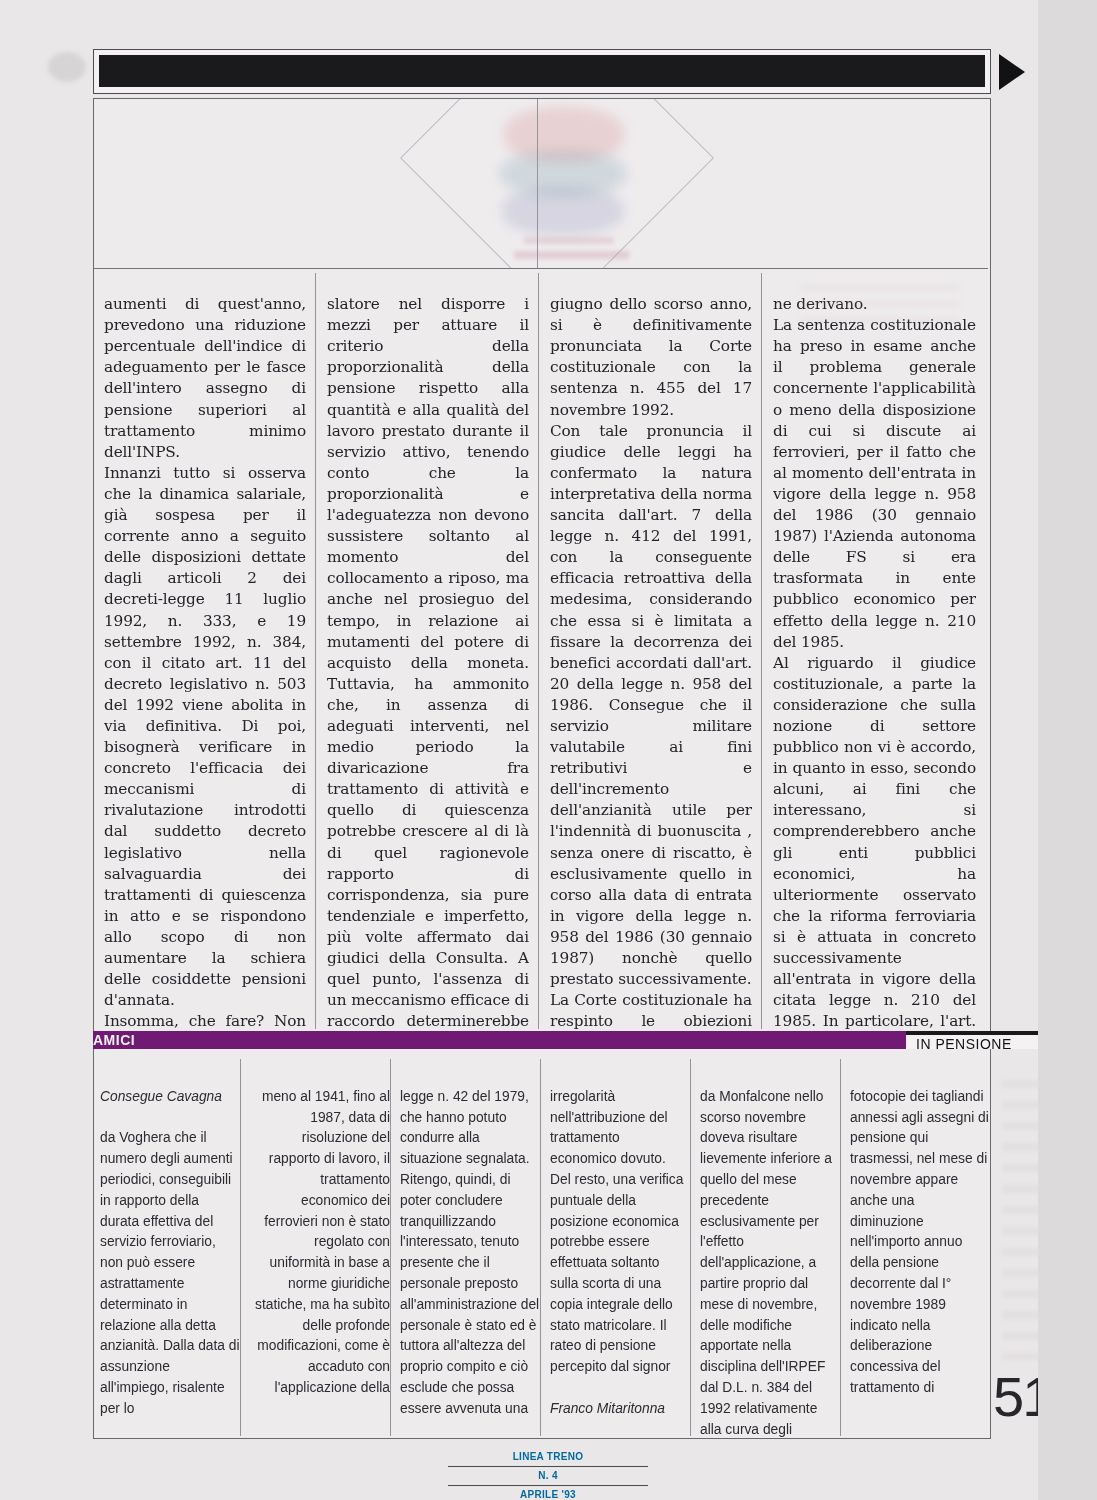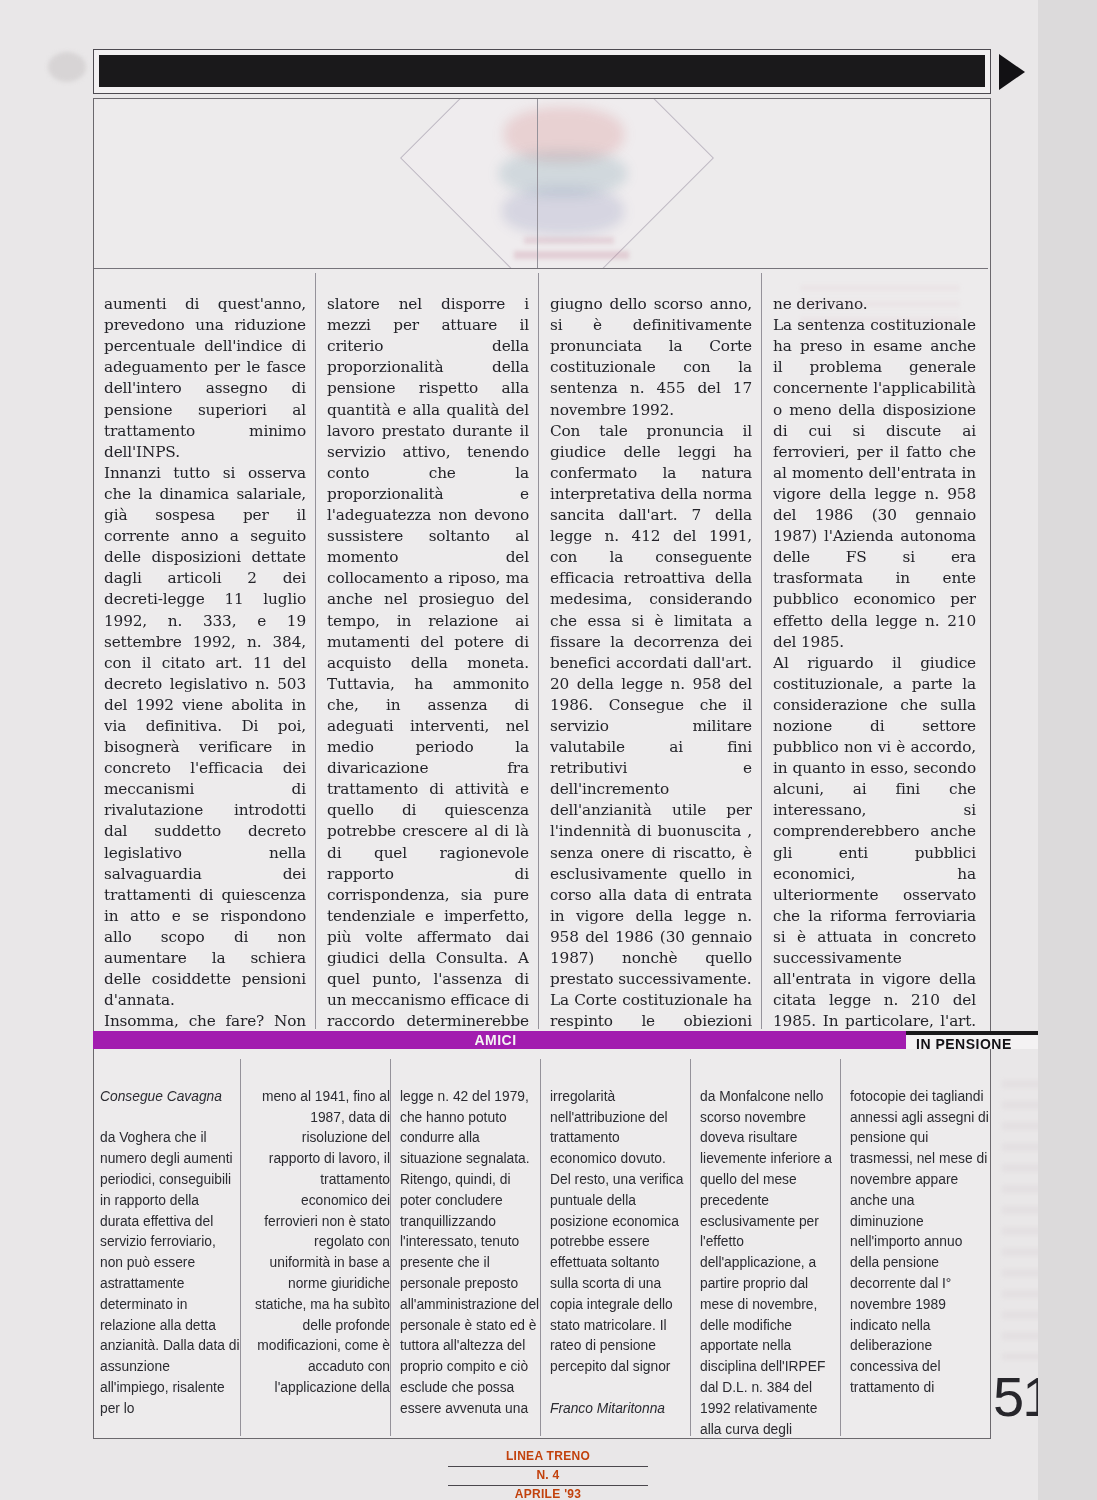--- a/index.html
+++ b/index.html
@@ -36,38 +36,38 @@
   .hline{background:#76737a;height:1px;}
   .vline{background:#95929a;width:1px;}
 
   
   .serifcol{top:273px;height:762px;font-family:"DejaVu Serif","Liberation Serif",serif;
             font-size:15.3px;line-height:21.1px;text-align:justify;white-space:pre-line;
             color:#232329;letter-spacing:-.15px;overflow:hidden;}
   .serifcol .para{white-space:pre-line;}
 
   
-  .banner-bar{left:93px;top:1031px;width:813px;height:18px;background:#a21caf;
-              display:flex;justify-content:center;align-items:center;}
+  .banner-bar{left:93px;top:1031px;width:813px;height:18px;background:#701a75;
+              display:flex;justify-content:flex-start;align-items:center;}
   .banner-highlight{color:#f5f3f4;font-weight:bold;font-size:14px;letter-spacing:.5px;
                     padding-right:8px;line-height:18px;}
   .banner-tail{left:906px;top:1031px;width:179px;height:14px;background:#f4f2f3;
                border-top:4px solid #1a191b;}
-  .banner-label{color:#131216;font-weight:bold;font-size:14px;letter-spacing:.5px;
+  .banner-label{color:#131216;font-weight:normal;font-size:14px;letter-spacing:.5px;
                 line-height:15px;padding-left:10px;}
 
   
   .sanscol{top:1066px;height:372px;width:140px;font-size:13.8px;line-height:20.8px;
            color:#2b2b31;white-space:pre-line;overflow:hidden;}
   .sanscol .blk{white-space:pre-line;}
   .italic-line{display:block;font-style:italic;}
 
   
   .footer-box{left:448px;top:1448px;width:200px;text-align:center;}
-  .footer-row{font-weight:bold;font-size:12px;line-height:15px;color:#c2410c;
+  .footer-row{font-weight:bold;font-size:10px;line-height:15px;color:#0369a1;
               border-bottom:1.6px solid #4a474d;padding:1px 0 2px 0;letter-spacing:.3px;}
   .page-number{left:993px;top:1374px;font-weight:normal;font-size:56px;letter-spacing:-2px;
                color:#27262b;line-height:46px;}
 
   .ghost-strip{left:1002px;top:1080px;width:88px;height:280px;
      background:repeating-linear-gradient(180deg,rgba(185,165,175,.20) 0 8px,transparent 8px 21px);}
   .ghost-patch{left:800px;top:285px;width:160px;height:40px;
      background:repeating-linear-gradient(180deg,rgba(205,150,160,.14) 0 6px,transparent 6px 16px);}
 </style>
 </head>

